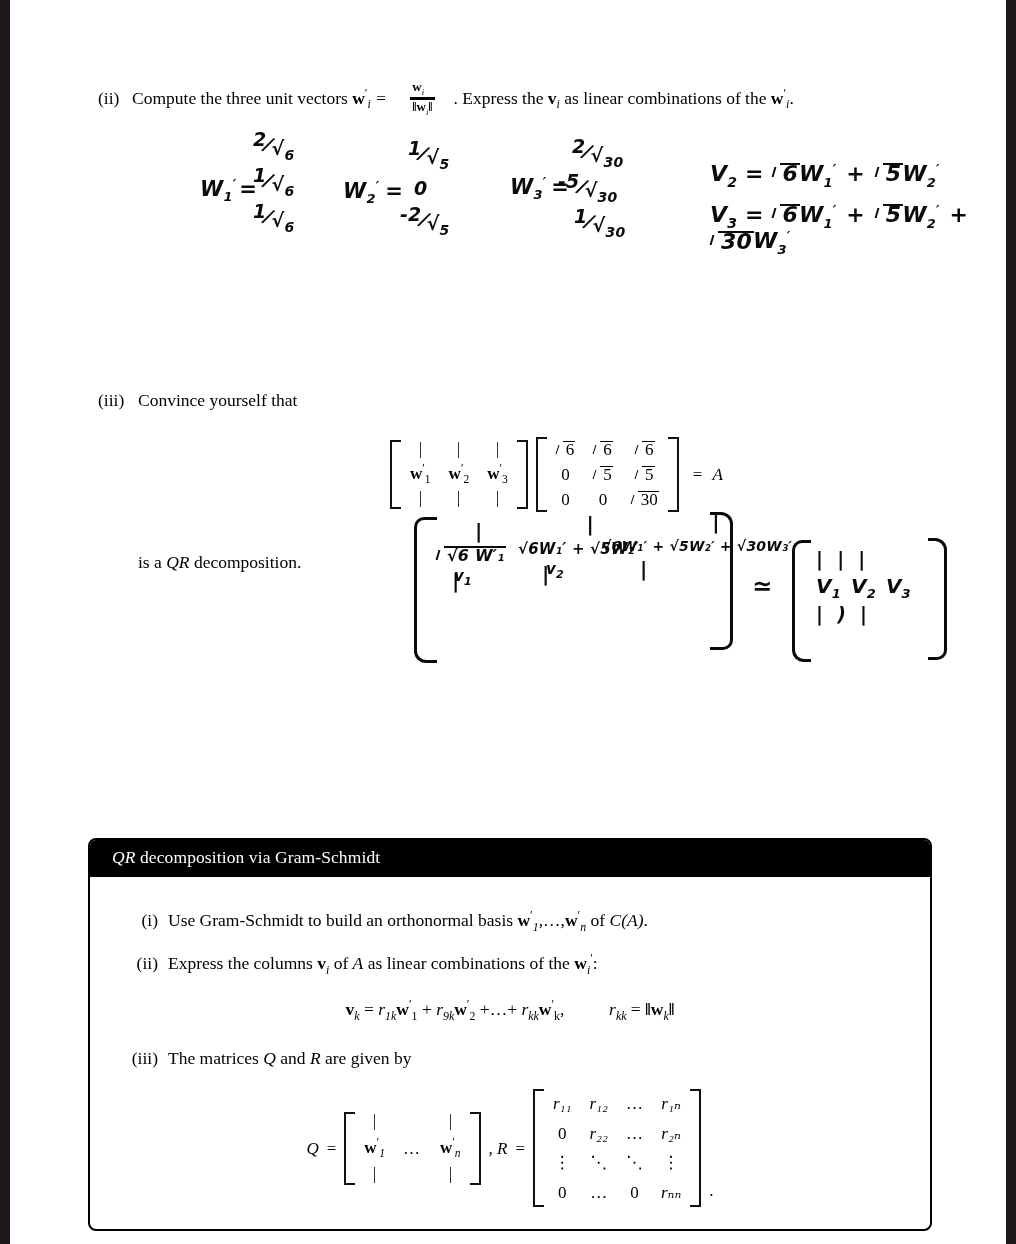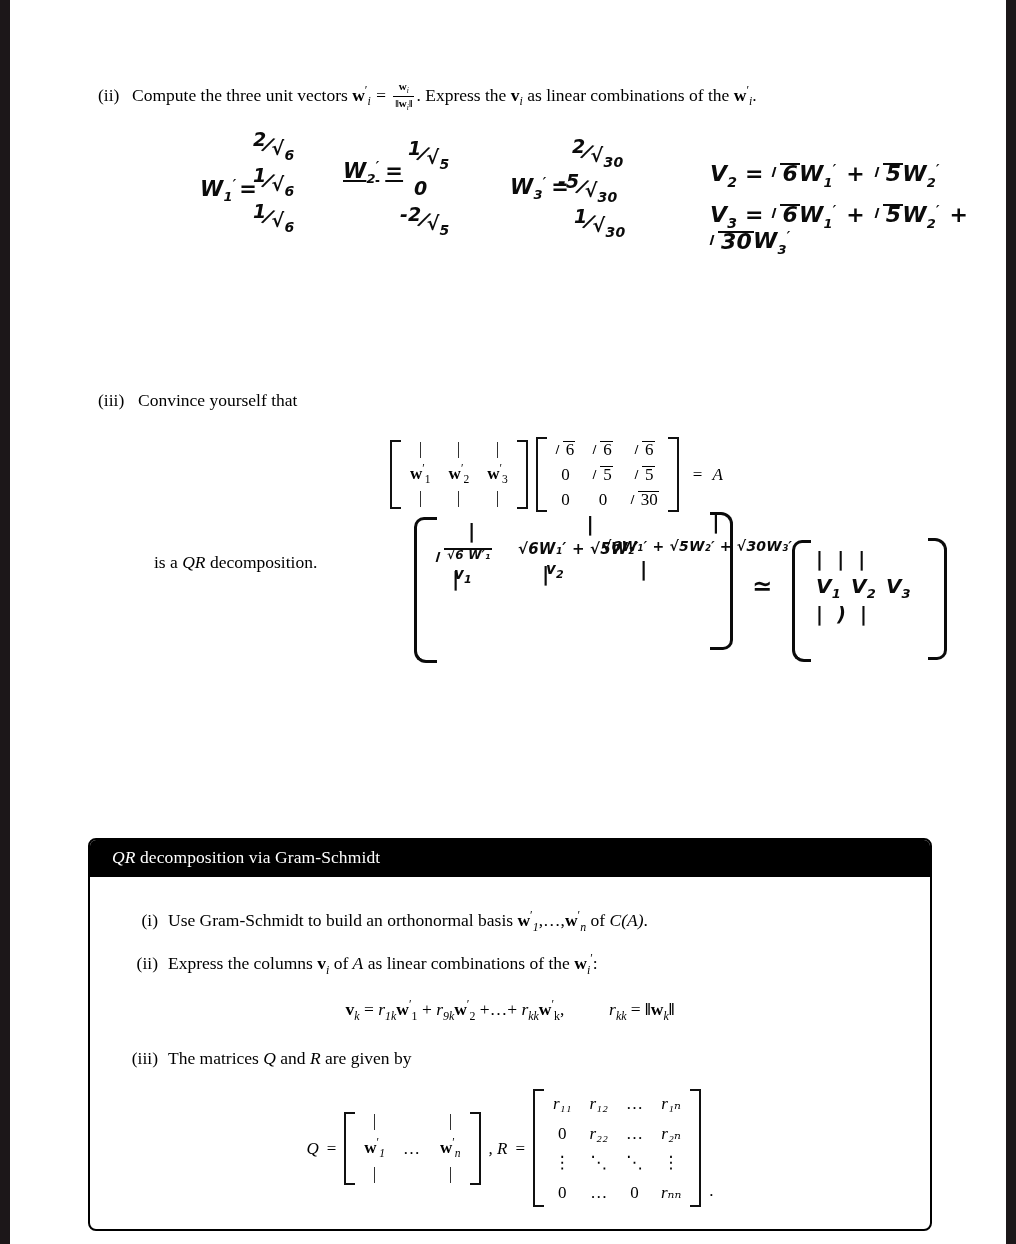--- a/index.html
+++ b/index.html
@@ -33,27 +33,27 @@
     left: 88px; top: 80px; width: 880px;
     font-size: 17.5px; line-height: 1.35;
   }
   .marker { display: inline-block; }
   .item-ii .marker { width: 34px; }
 
   
   .frac {
     display: inline-block;
     vertical-align: -0.55em;
-    text-align: center;
-    font-size: 11px;
+    text-align: left;
+    font-size: 13px;
     line-height: 1.15;
-    margin: 0 2px;
+    margin: 0 19px;
   }
   .frac .num { display: block; padding: 0 2px; }
-  .frac .den { display: block; border-top: 1px solid #000000; padding: 0 2px; }
+  .frac .den { display: block; border-top: 3px solid #000000; padding: 0 2px; }
 
   sub, sup { font-size: 0.68em; }
 
   
   .hw {
     position: absolute;
     color: #0b0b0b;
     font-family: "DejaVu Sans", sans-serif;
     font-weight: 700;
     font-style: italic;
@@ -217,21 +217,21 @@
 
   <div class="hw" style="left:190px; top:176px; font-size:21px;">
     <span>W</span><sub style="font-size:13px">1</sub><sup style="font-size:13px">′</sup><span style="margin-left:3px">=</span>
   </div>
   <div class="hw hwvec" style="left:243px; top:131px; font-size:19px;">
     <div><span class="hfrac"><span class="hn">2</span><span class="hs">/</span><span class="hd"><span>√</span><sub style="font-size:14px">6</sub></span></span></div>
     <div style="margin-top:6px"><span class="hfrac"><span class="hn">1</span><span class="hs">/</span><span class="hd"><span>√</span><sub style="font-size:14px">6</sub></span></span></div>
     <div style="margin-top:6px"><span class="hfrac"><span class="hn">1</span><span class="hs">/</span><span class="hd"><span>√</span><sub style="font-size:14px">6</sub></span></span></div>
   </div>
 
-  <div class="hw" style="left:333px; top:158px; font-size:21px;text-decoration:underline;">
+  <div class="hw" style="left:333px; top:178px; font-size:21px;">
     <span>W</span><sub style="font-size:13px">2</sub><sup style="font-size:13px">′</sup><span style="margin-left:6px">=</span>
   </div>
   <div class="hw hwvec" style="left:398px; top:140px; font-size:19px;">
     <div><span class="hfrac"><span class="hn">1</span><span class="hs">/</span><span class="hd"><span>√</span><sub style="font-size:14px">5</sub></span></span></div>
     <div style="margin-top:5px; margin-left:6px"><span>0</span></div>
     <div style="margin-top:3px; margin-left:-8px"><span class="hfrac"><span class="hn">-2</span><span class="hs">/</span><span class="hd"><span>√</span><sub style="font-size:14px">5</sub></span></span></div>
   </div>
 
   <div class="hw" style="left:500px; top:174px; font-size:21px;">
     <span>W</span><sub style="font-size:13px">3</sub><sup style="font-size:13px">′</sup><span style="margin-left:5px">=</span>
@@ -258,21 +258,21 @@
       <span class="rad"><span>5</span></span><span>W</span><sub style="font-size:13px">2</sub><sup style="font-size:13px">′</sup>
       <span style="margin:0 2px">+</span>
       <span class="rad"><span>30</span></span><span>W</span><sub style="font-size:13px">3</sub><sup style="font-size:13px">′</sup>
     </div>
   </div>
 
   <div class="block" style="left:88px; top:390px; font-size:17.5px;">
     <span style="display:inline-block; width:40px;">(iii)</span><span>Convince yourself that</span>
   </div>
 
-  <div class="block" style="left:144px; top:552px; font-size:17.5px;">
+  <div class="block" style="left:128px; top:552px; font-size:17.5px;">
     <span>is a </span><span class="it">QR</span><span> decomposition.</span>
   </div>
 
   <div class="block" style="left:380px; top:437px;">
     <span class="mat">
       <span class="lb"></span>
       <table>
         <tbody>
             <tr>
           <td>
@@ -332,21 +332,21 @@
 
     <span style="font-size:17px; margin-left:10px; vertical-align:middle;">=</span>
     <span class="it" style="font-size:17px; margin-left:6px; vertical-align:middle;">A</span>
   </div>
 
   <div class="hbrk l" style="left:404px; top:517px; height:140px;"></div>
   <div class="hbrk r" style="left:700px; top:512px; height:132px;"></div>
 
   <div class="hw" style="left:426px; top:525px; font-size:15px;">
     <div style="text-align:center; font-size:20px; line-height:0.6; margin-left:16px;">|</div>
-    <div style="margin-top:8px"><span class="rad" style="font-size:12px"><span>√6 W′₁</span></span></div>
+    <div style="margin-top:8px"><span class="rad" style="font-size:16px"><span>√6 W′₁</span></span></div>
     <div style="margin-top:2px; margin-left:18px; font-size:15px;"><span>v</span><sub style="font-size:11px">1</sub></div>
     <div style="font-size:20px; line-height:0.7; margin-left:16px; margin-top:-14px;">|</div>
   </div>
 
   <div class="hw" style="left:508px; top:518px; font-size:15px;">
     <div style="text-align:center; font-size:20px; line-height:0.6; margin-left:24px;">|</div>
     <div style="margin-top:10px"><span style="font-size:15px">√6W₁′ + √5W₂′</span></div>
     <div style="margin-top:2px; margin-left:28px; font-size:15px;"><span>v</span><sub style="font-size:11px">2</sub></div>
     <div style="font-size:20px; line-height:0.7; margin-left:24px; margin-top:-14px;">|</div>
   </div>

